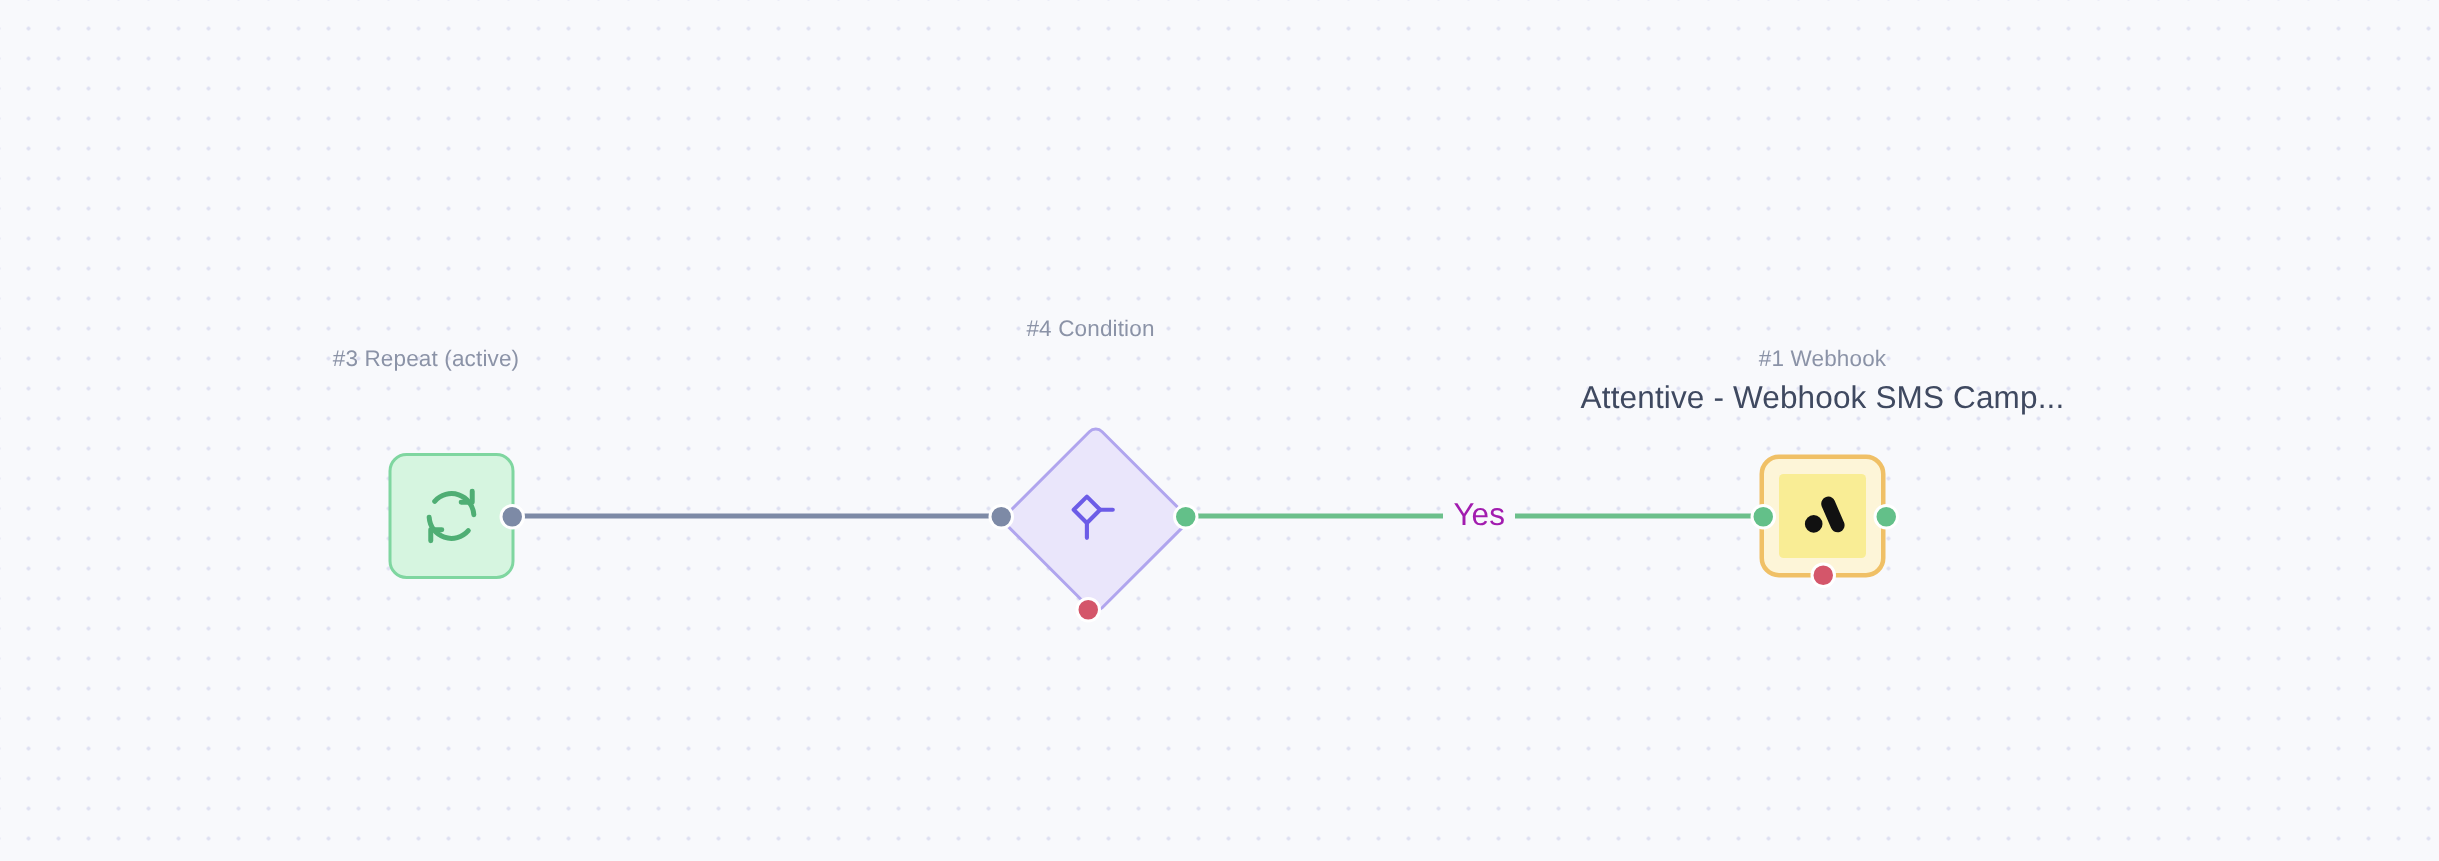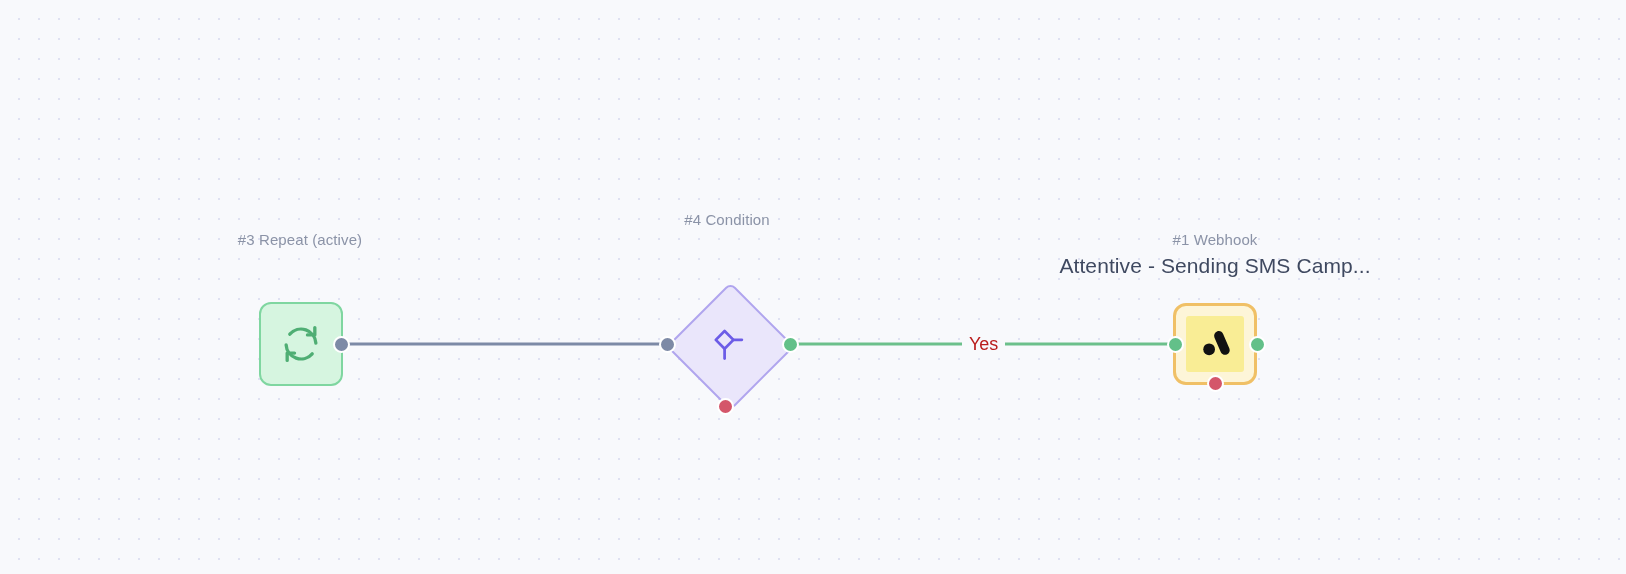--- a/index.html
+++ b/index.html
@@ -137,43 +137,43 @@
     border: 2.5px solid #ffffff;
     box-sizing: border-box;
   }
   .handle-gray  { background: #7d8aa6; }
   .handle-green { background: #63c089; }
   .handle-red   { background: #d4566a; }
 
   
   .edge-label {
     position: absolute;
-    font-size: 18px;
+    font-size: 21px;
     line-height: 20px;
-    color: #b91c1c;
+    color: #a21caf;
     background: #f8f9fc;
     padding: 0 7px;
     white-space: nowrap;
   }
 </style>
 </head>
 <body>
 
 <div id="canvas">
 
   <svg id="edges" viewBox="0 0 1626 574" width="1626" height="574">
 
     <line x1="341" y1="344" x2="670" y2="344" stroke="#7d8aa6" stroke-width="3.2" stroke-linecap="round"></line>
 
     <line x1="789" y1="344" x2="1176" y2="344" stroke="#6cc08b" stroke-width="3.2" stroke-linecap="round"></line>
   </svg>
 
   <div class="edge-label" style="left:962px; top:334px;">Yes</div>
 
-  <div class="node-labels" style="left:200px; top:229px; width:200px;">
+  <div class="node-labels" style="left:184px; top:229px; width:200px;">
     <div class="node-sub">#3 Repeat (active)</div>
   </div>
 
   <div class="node node-repeat">
     <svg width="42" height="42" viewBox="0 0 24 24" fill="none">
       <path d="M20.5 11.5a8.5 8.5 0 0 0-14.9-5.1" stroke="#4fae74" stroke-width="1.9" stroke-linecap="round"></path>
       <path d="M3.5 12.5a8.5 8.5 0 0 0 14.9 5.1" stroke="#4fae74" stroke-width="1.9" stroke-linecap="round"></path>
       <path d="M19.9 2.6v4.2h-4.2" stroke="#4fae74" stroke-width="1.9" stroke-linecap="round" stroke-linejoin="round"></path>
       <path d="M4.1 21.4v-4.2h4.2" stroke="#4fae74" stroke-width="1.9" stroke-linecap="round" stroke-linejoin="round"></path>
     </svg>
@@ -191,21 +191,21 @@
       <path d="M14.4 9.2h4.6" stroke="#6c5ce7" stroke-width="1.5" stroke-linecap="round"></path>
       <path d="M9.6 14v5.4" stroke="#6c5ce7" stroke-width="1.5" stroke-linecap="round"></path>
     </svg>
   </div>
   <div class="handle handle-gray" style="left:659px; top:336px;"></div>
   <div class="handle handle-green" style="left:782px; top:336px;"></div>
   <div class="handle handle-red" style="left:717px; top:398px;"></div>
 
   <div class="node-labels" style="left:1015px; top:229px; width:400px;">
     <div class="node-sub">#1 Webhook</div>
-    <div class="node-title">Attentive - Sending SMS Camp...</div>
+    <div class="node-title">Attentive - Webhook SMS Camp...</div>
   </div>
 
   <div class="node node-webhook">
     <div class="webhook-inner">
       <svg width="40" height="40" viewBox="0 0 32 32">
         <path d="M17.6 6.0c1.9-0.9 4.1 0.0 4.9 1.9l5.0 11.6c0.8 1.9-0.1 4.1-2.0 4.9
                  -1.9 0.8-4.1-0.1-4.9-2.0L15.6 10.9c-0.8-1.9 0.1-4.1 2.0-4.9z" fill="#111111"></path>
         <circle cx="11.3" cy="20.2" r="4.7" fill="#111111"></circle>
       </svg>
     </div>

